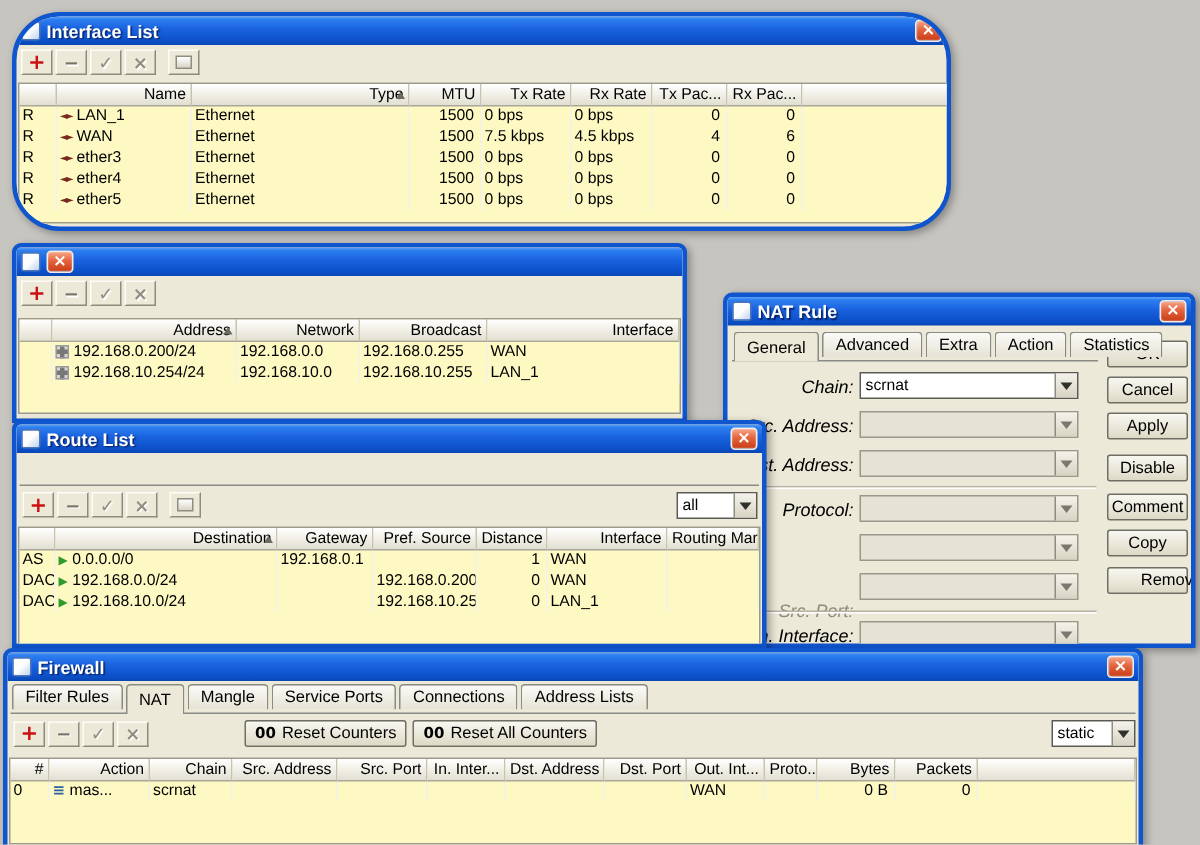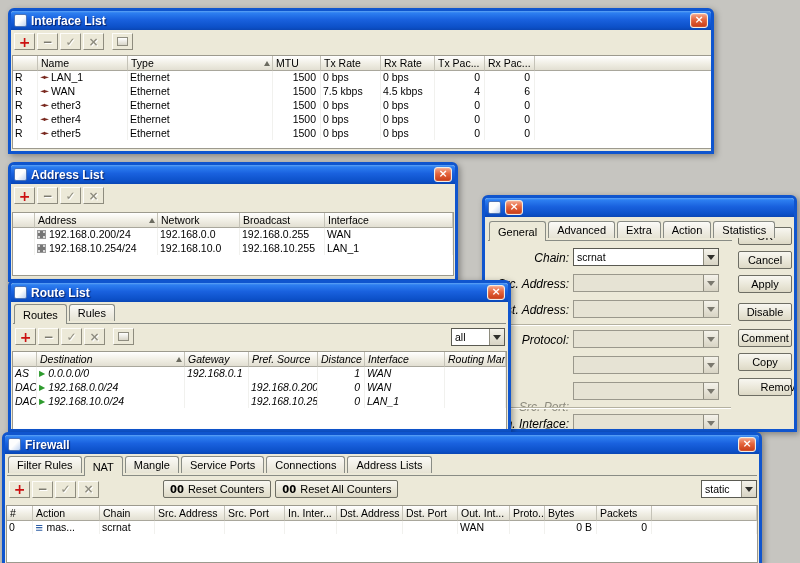--- a/index.html
+++ b/index.html
@@ -16,21 +16,21 @@
 
   .tbar { position:absolute; display:flex; gap:2px; align-items:center; }
   .tbtn { width:21px; height:17px; background:#ECE9D8; border:1px solid; border-color:#FDFCF8 #8E8C7E #8E8C7E #FDFCF8; display:flex; align-items:center; justify-content:center; font-size:12px; cursor:default; }
   .glyph { font-family:"DejaVu Sans", sans-serif; }
   .g-add { color:#CC1111; font-weight:bold; font-size:14px; line-height:1; }
   .g-dis { color:#8F8D80; font-weight:bold; text-shadow:1px 1px 0 #fff; }
   .g-rem { color:#77756A; font-weight:bold; text-shadow:1px 1px 0 #fff; }
   .filter-glyph { width:11px; height:9px; border:1px solid #8F8D80; background:linear-gradient(180deg,#fff,#D8D5C8); }
   .gap-l { margin-left:6px; }
 
-  .tablewrap { position:absolute; background:#ffffff; border:1px solid #9C9A8E; overflow:hidden; }
+  .tablewrap { position:absolute; background:#fef9c3; border:1px solid #9C9A8E; overflow:hidden;text-align:right; }
   .grid { display:grid; grid-auto-rows:14px; }
   .th { background:linear-gradient(180deg,#FFFFFF,#F0EEE4 55%,#E2DFD2); border-right:1px solid #C5C3B8; border-bottom:1px solid #A9A79C; padding:0 3px; height:15px; line-height:14px; font-size:10.5px; white-space:nowrap; overflow:hidden; position:relative; cursor:default; }
   .hrow .th { height:15px; }
   .hrow { display:contents; }
   .trow { display:contents; }
   .td { padding:0 2px; font-size:10.5px; line-height:13px; white-space:nowrap; border-right:1px solid #F1F1EE; display:flex; align-items:center; gap:3px; overflow:hidden; }
   .td.r { justify-content:flex-end; padding-right:4px; }
   .sortmark { position:absolute; right:2px; top:5px; width:0; height:0; border-left:3px solid transparent; border-right:3px solid transparent; border-bottom:5px solid #6B6B60; }
 
   .tabs { position:absolute; display:flex; align-items:flex-start; height:20px; }
@@ -55,21 +55,21 @@
 
   .if-ic { font-size:6.5px; letter-spacing:-1px; color:#7A2A20; }
   .rt-ic { font-size:8px; color:#2E9B2E; }
   .fw-ic { font-size:10px; color:#2F5FA5; font-weight:bold; }
   .addr-icon { width:9px; height:9px; flex:0 0 9px;
     background:linear-gradient(#777,#777) center/9px 3px no-repeat, linear-gradient(#777,#777) center/3px 9px no-repeat, #D8D8D8; border:1px solid #999; }
 </style>
 </head>
 <body>
 
-<div class="window" style="left:8px; top:8px; width:706px; height:146px;">
+<div class="window" style="left:8px; top:8px; width:626px; height:146px;border-radius:32px;">
   <div class="titlebar">
     <div class="win-icon"></div>
     <div class="title">Interface List</div>
     <div class="close-btn glyph">×</div>
   </div>
   <div class="tbar" style="left:3px; top:22px;">
     <div class="tbtn">
         <span class="glyph g-add">+</span>
       </div>
     <div class="tbtn">
@@ -169,21 +169,20 @@
         <div class="td r">0</div>
         <div class="td"></div>
       </div>
     </div>
   </div>
 </div>
 
 <div class="window" style="left:8px; top:162px; width:450px; height:120px;">
   <div class="titlebar">
     <div class="win-icon"></div>
-    <div class="title">Address List</div>
     <div class="close-btn glyph">×</div>
   </div>
   <div class="tbar" style="left:3px; top:22px;">
     <div class="tbtn">
         <span class="glyph g-add">+</span>
       </div>
     <div class="tbtn">
         <span class="glyph g-rem">−</span>
       </div>
     <div class="tbtn">
@@ -222,20 +221,21 @@
         <div class="td">192.168.10.255</div>
         <div class="td">LAN_1</div>
       </div>
     </div>
   </div>
 </div>
 
 <div class="window" style="left:482px; top:195px; width:315px; height:237px;">
   <div class="titlebar">
     <div class="win-icon"></div>
+    <div class="title">NAT Rule</div>
     <div class="close-btn glyph">×</div>
   </div>
   <div class="tabs" style="left:4px; top:23px;">
     <div class="tab active">General</div>
     <div class="tab">Advanced</div>
     <div class="tab">Extra</div>
     <div class="tab">Action</div>
     <div class="tab">Statistics</div>
   </div>
   <div class="tabline" style="left:3px; top:42px; width:244px;"></div>
@@ -308,24 +308,20 @@
   <div class="btn" style="left:253px; top:155px; width:54px; height:18px;">Copy</div>
   <div class="btn" style="left:253px; top:180px; width:54px; height:18px;padding-left:32px;">Remove</div>
 </div>
 
 <div class="window" style="left:8px; top:280px; width:503px; height:152px;">
   <div class="titlebar">
     <div class="win-icon"></div>
     <div class="title">Route List</div>
     <div class="close-btn glyph">×</div>
   </div>
-  <div class="tabs" style="left:3px; top:21px;">
-    <div class="tab active">Routes</div>
-    <div class="tab">Rules</div>
-  </div>
   <div class="tabline" style="left:2px; top:40px; width:493px;"></div>
   <div class="tbar" style="left:4px; top:45px;">
     <div class="tbtn">
         <span class="glyph g-add">+</span>
       </div>
     <div class="tbtn">
         <span class="glyph g-rem">−</span>
       </div>
     <div class="tbtn">
         <span class="glyph g-dis">✓</span>
@@ -336,21 +332,21 @@
     <div class="tbtn gap-l">
         <span class="filter-glyph"></span>
       </div>
   </div>
   <div class="combo" style="left:440px; top:45px; width:54px;">
     <div class="cval">all</div>
     <div class="carr">
         <span class="tri-down"></span>
       </div>
   </div>
-  <div class="tablewrap" style="left:1px; top:68px; width:495px; height:93px;font-style:italic;">
+  <div class="tablewrap" style="left:1px; top:68px; width:495px; height:93px;">
     <div class="grid" style="grid-template-columns:24px 148px 64px 69px 47px 80px 1fr;">
       <div class="hrow">
         <div class="th"></div>
         <div class="th"><span>Destination</span><span class="sortmark"></span></div>
         <div class="th">Gateway</div>
         <div class="th">Pref. Source</div>
         <div class="th">Distance</div>
         <div class="th">Interface</div>
         <div class="th">Routing Mark</div>
       </div>

